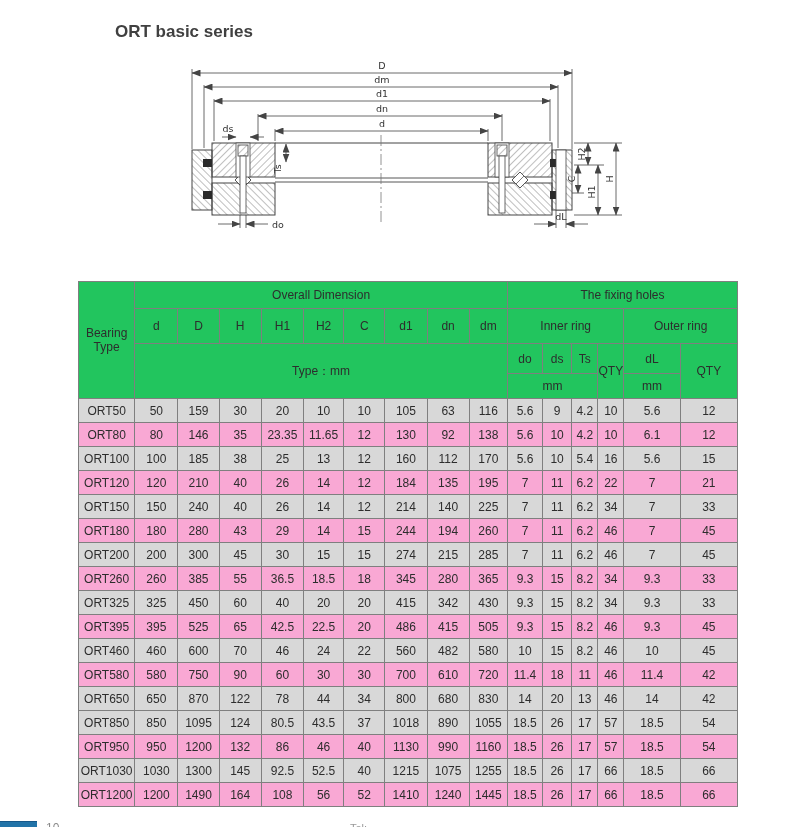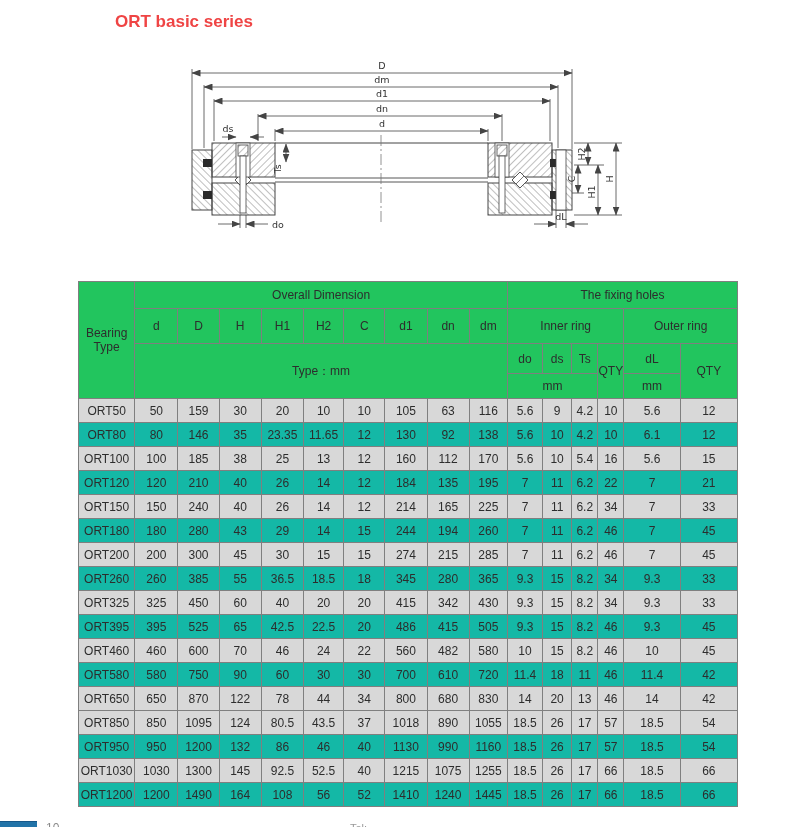--- a/index.html
+++ b/index.html
@@ -1,27 +1,27 @@
 <!DOCTYPE html>
 <html><head>
 <meta charset="utf-8">
 <style>
   html,body{margin:0;padding:0;background:#fff;}
   .page{position:relative;width:810px;height:827px;background:#ffffff;overflow:hidden;
         font-family:"Liberation Sans",sans-serif;color:#333;}
-  .title{position:absolute;left:115px;top:12px;font-size:17px;font-weight:bold;color:#ef4444;}
+  .title{position:absolute;left:115px;top:22px;font-size:17px;font-weight:bold;color:#404040;}
   .diagram{position:absolute;left:0;top:45px;width:810px;height:235px;}
   .diagram text{font-family:"DejaVu Sans",sans-serif;font-size:9.5px;fill:#333;}
   table.spec{position:absolute;left:78px;top:281px;width:660px;border-collapse:collapse;
              table-layout:fixed;font-size:12px;}
   table.spec th, table.spec td{border:1px solid #7f7f7f;text-align:center;vertical-align:middle;
              padding:0;font-weight:normal;color:#2d2d2d;}
   table.spec thead th{background:#22c55e;}
   thead tr.hr1{height:27px;} thead tr.hr2{height:35px;} thead tr.hr3{height:30px;} thead tr.hr4{height:25px;}
-  tbody tr{height:24px;background:#14b8a6;}
+  tbody tr{height:24px;background:#f9a8d4;}
   tbody tr.shaded{background:#d8d8d8;padding-left:44px;}
   .footer-bar{position:absolute;left:0;top:821px;width:37px;height:10px;background:#2173a8;border-top:1px solid #16588a;}
   .footer-page{position:absolute;left:46px;top:821px;font-size:12px;color:#8a8a8a;}
   .footer-tel{position:absolute;left:350px;top:822px;width:200px;font-size:11px;color:#9a9a9a;}
 </style>
 </head>
 <body>
 
 <div class="page">
 
@@ -269,21 +269,21 @@
         </tr>
         <tr class="shaded">
           <td>ORT150</td>
           <td>150</td>
           <td>240</td>
           <td>40</td>
           <td>26</td>
           <td>14</td>
           <td>12</td>
           <td>214</td>
-          <td>165</td>
+          <td>140</td>
           <td>225</td>
           <td>7</td>
           <td>11</td>
           <td>6.2</td>
           <td>34</td>
           <td>7</td>
           <td>33</td>
         </tr>
         <tr>
           <td>ORT180</td>

